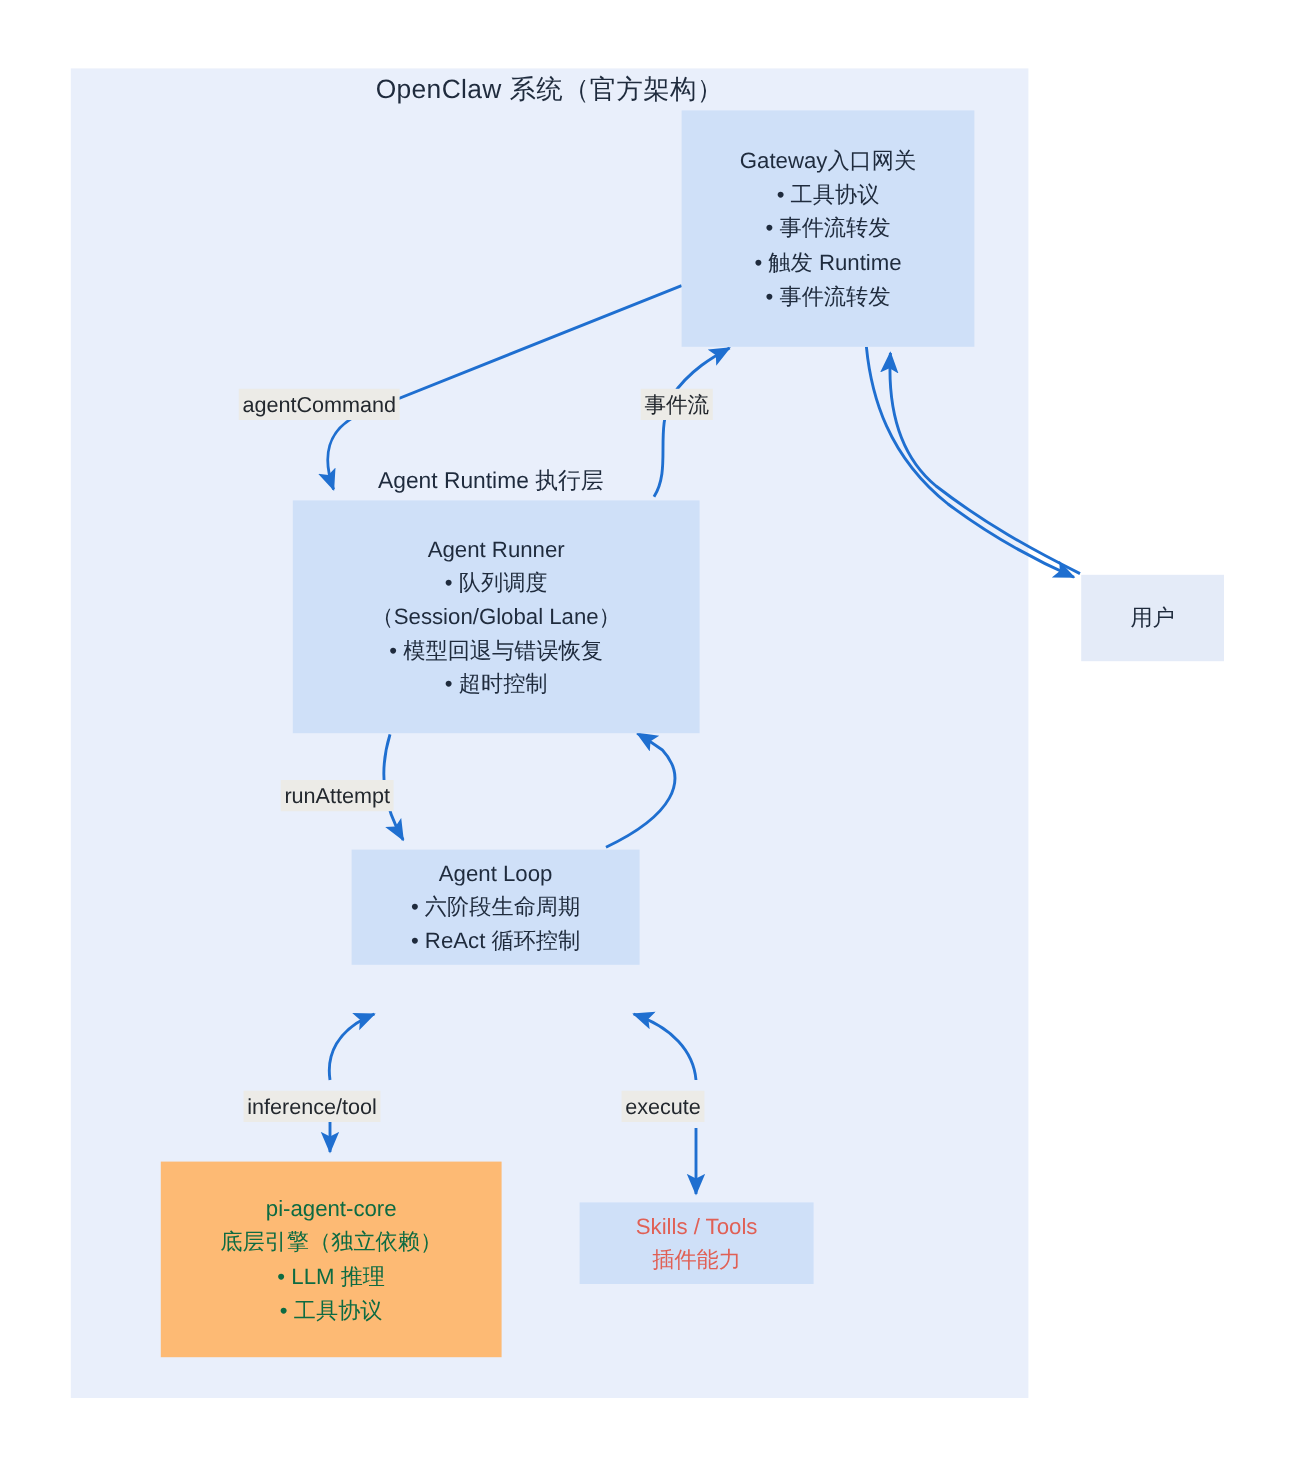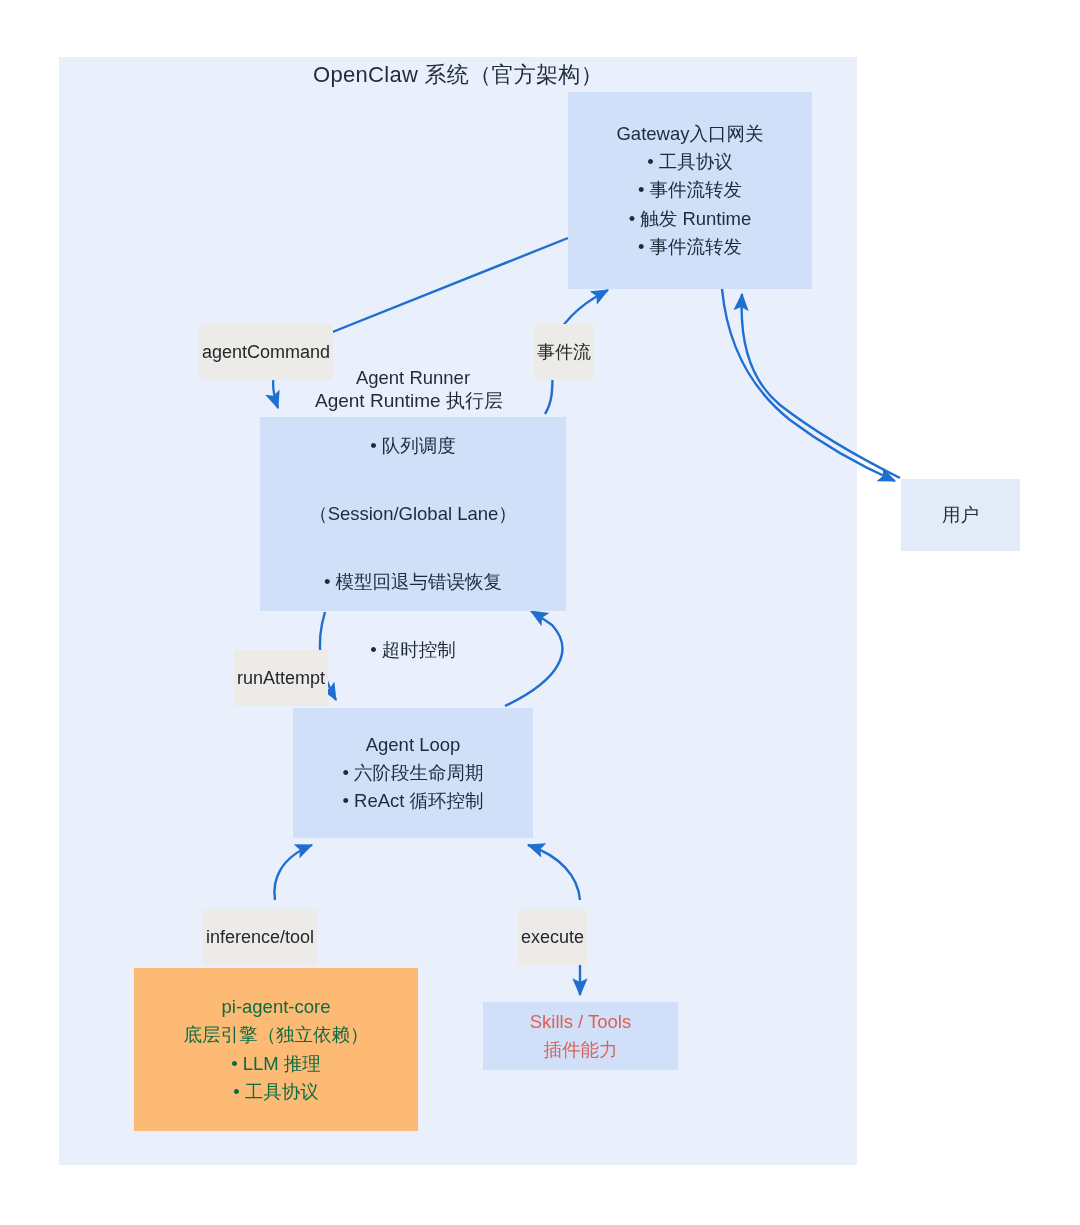--- a/index.html
+++ b/index.html
@@ -72,21 +72,21 @@
   }
   .node-skills {
     background: #cfe0f8;
     color: #e06055;
   }
   .edge-label {
     position: absolute;
     font-size: 18px;
     color: #23282e;
     background: #ecebe7;
-    padding: 16px 3px;
+    padding: 1px 3px;
     white-space: nowrap;
     line-height: 1.35;
   }
   svg.edges {
     position: absolute;
     left: 0;
     top: 0;
     width: 1080px;
     height: 1225px;
     pointer-events: none;
@@ -132,29 +132,29 @@
   <div class="node node-blue" style="left:568px; top:92px; width:244px; height:197px;">
     <div class="node-title">Gateway入口网关</div>
     <div class="node-line">• 工具协议</div>
     <div class="node-line">• 事件流转发</div>
     <div class="node-line">• 触发 Runtime</div>
     <div class="node-line">• 事件流转发</div>
   </div>
 
   <div class="subgraph-label" style="left:315px; top:388px;">Agent Runtime 执行层</div>
 
-  <div class="node node-blue" style="left:260px; top:417px; width:306px; height:194px;gap:40px;">
+  <div class="node node-blue" style="left:244px; top:417px; width:339px; height:194px;">
     <div class="node-title">Agent Runner</div>
     <div class="node-line">• 队列调度</div>
     <div class="node-line">（Session/Global Lane）</div>
     <div class="node-line">• 模型回退与错误恢复</div>
     <div class="node-line">• 超时控制</div>
   </div>
 
-  <div class="node node-blue" style="left:293px; top:708px; width:240px; height:130px;">
+  <div class="node node-blue" style="left:293px; top:708px; width:240px; height:96px;">
     <div class="node-title">Agent Loop</div>
     <div class="node-line">• 六阶段生命周期</div>
     <div class="node-line">• ReAct 循环控制</div>
   </div>
 
   <div class="node node-green" style="left:134px; top:968px; width:284px; height:163px;">
     <div class="node-title">pi-agent-core</div>
     <div class="node-line">底层引擎（独立依赖）</div>
     <div class="node-line">• LLM 推理</div>
     <div class="node-line">• 工具协议</div>

